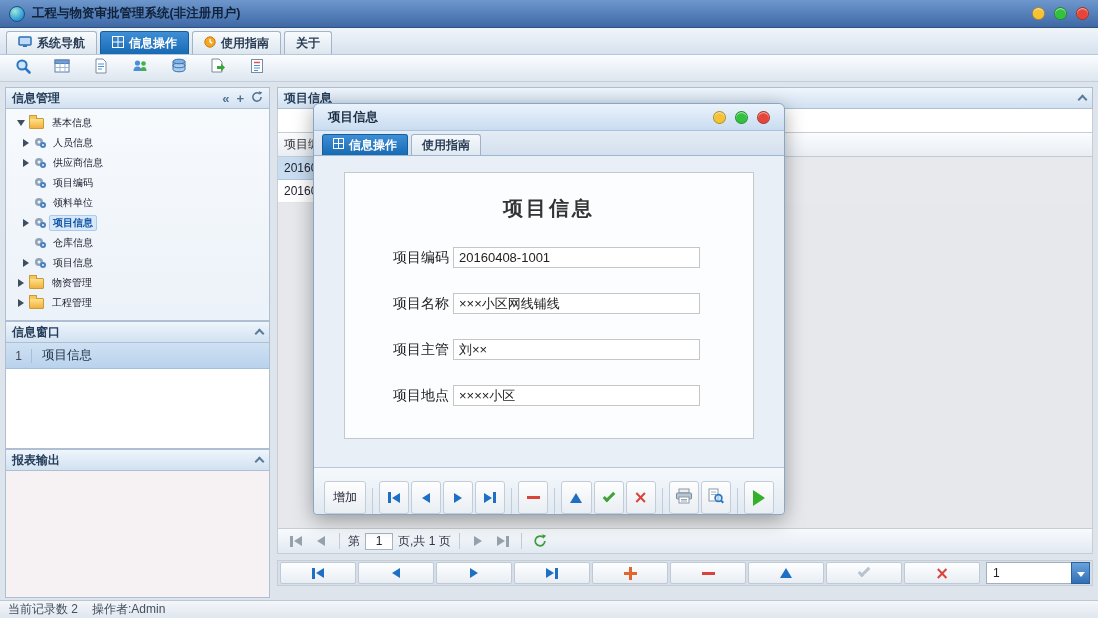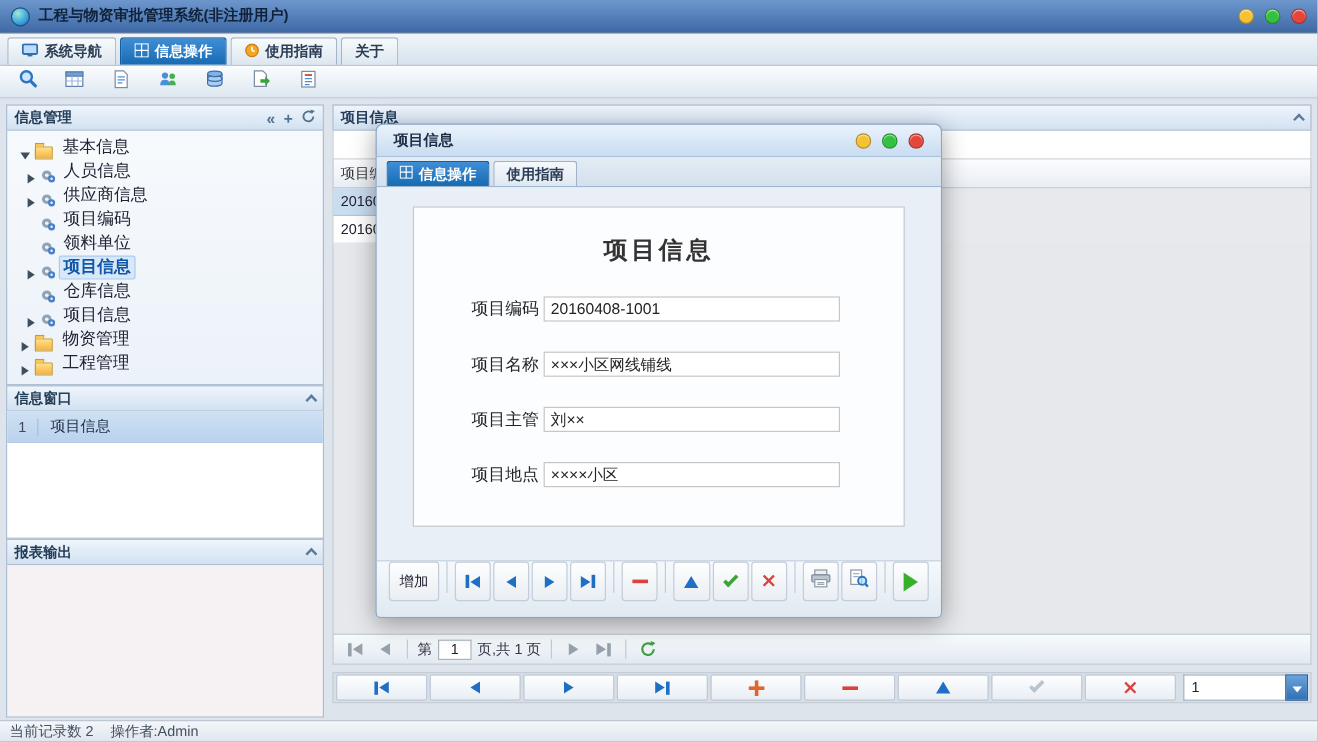--- a/index.html
+++ b/index.html
@@ -25,21 +25,21 @@
 
 
 #sidebar{position:absolute;left:5px;top:87px;width:265px;height:511px;display:flex;flex-direction:column}
 .phdr{height:22px;flex:none;background:linear-gradient(#eef5fc,#d2e1f1);border:1px solid #aebfd3;display:flex;align-items:center;padding:0 6px;font-size:12px;font-weight:bold;color:#243d58}
 .ptools{margin-left:auto;display:flex;align-items:center;gap:7px}
 .tool{font-size:13px;color:#53718f;font-weight:bold;line-height:1;cursor:pointer}
 .chev{display:inline-block;width:7px;height:7px;border:solid #5c7a99;border-width:2px 2px 0 0;transform:rotate(-45deg);margin-top:3px;cursor:pointer}
 
 
 .tbody{height:212px;flex:none;background:linear-gradient(#f7fafd,#ecf2f9);border:1px solid #aebfd3;border-top:none;padding-top:4px;overflow:hidden}
-.trow{display:flex;align-items:flex-end;height:20px;padding-left:8px;font-size:14px;color:#223;cursor:pointer}
+.trow{display:flex;align-items:center;height:20px;padding-left:8px;font-size:10px;color:#223;cursor:pointer}
 .trow.c{padding-left:13px}
 .slot{width:14px;flex:none;display:flex;align-items:center;justify-content:center}
 .arr{width:0;height:0}
 .arr.r{border:4px solid transparent;border-left:6px solid #3f4e5c;border-right:0}
 .arr.d{border:4px solid transparent;border-top:6px solid #3f4e5c;border-bottom:0}
 .folder{width:15px;height:11px;flex:none;background:linear-gradient(#ffe08a,#f2b23e);border:1px solid #c99b34;border-radius:1px;position:relative;margin:0 4px 0 1px}
 .folder::before{content:"";position:absolute;top:-4px;left:-1px;width:6px;height:3px;background:#f5c85e;border:1px solid #c99b34;border-bottom:none;border-radius:1px 1px 0 0}
 .gear{display:flex;margin:0 3px 0 1px;flex:none}
 .tlabel{padding:1px 4px;white-space:nowrap}
 .trow.sel .tlabel{color:#1157a8;font-weight:bold;background:#d8e8f9;border:1px solid #a9cbee;border-radius:2px;padding:0 3px}
@@ -103,21 +103,21 @@
 .dtitle{height:27px;flex:none;display:flex;align-items:center;padding:0 14px;background:linear-gradient(#eaf3fc,#c9dcf0);border-bottom:1px solid #a9c3de;border-radius:6px 6px 0 0;font-size:12.5px;font-weight:bold;color:#1c2e44}
 .dtabs{height:25px;flex:none;background:linear-gradient(#e4ecf5,#d4e0ee);border-bottom:1px solid #9fb6cf;display:flex;align-items:flex-end;padding-left:8px;gap:3px}
 .dtab{height:21px;display:flex;align-items:center;gap:5px;padding:0 10px;font-size:12px;font-weight:bold;color:#2b3e55;background:linear-gradient(#f6f9fc,#dfe8f1);border:1px solid #9fb2c8;border-bottom:none;border-radius:3px 3px 0 0;cursor:pointer}
 .dtab.on{background:linear-gradient(#3f8ed6,#176bb3);color:#fff;border-color:#155e9e}
 .dbody{flex:1;background:#e9eff7;padding:16px 30px 28px;border-bottom:1px solid #b9c7d6;overflow:hidden}
 .fieldset{height:100%;background:#fcfdfe;border:1px solid #c3c9cf;padding-top:22px}
 .ftitle{text-align:center;font-size:20px;font-weight:bold;color:#333;letter-spacing:3px}
 .frow{display:flex;align-items:center;margin:25px 0 0 12px}
 .frow label{width:92px;text-align:right;font-size:14px;color:#222;margin-right:4px;flex:none}
 .frow input{width:247px;height:21px;border:1px solid #c6c6c6;font-size:13px;padding:0 5px;color:#222;background:#fff}
-.dtb{height:46px;flex:none;background:linear-gradient(#f5f9fc,#e0e9f1);display:flex;align-items:flex-start;padding:0 10px;gap:2px;border-radius:0 0 4px 4px}
+.dtb{height:46px;flex:none;background:linear-gradient(#f5f9fc,#e0e9f1);display:flex;align-items:flex-end;padding:0 10px;gap:2px;border-radius:0 0 4px 4px}
 .dbtn{width:33px;height:33px;background:linear-gradient(#fefefe,#e9eef3);border:1px solid #c2cdd9;border-radius:3px;display:flex;align-items:center;justify-content:center;gap:1px;cursor:pointer}
 .dbtn.add{width:46px;font-size:12px;color:#223}
 .dsep{width:1px;height:26px;background:#c3ccd6;margin:0 4px}
 </style>
 </head>
 <body>
 
 <div id="app">
 
   <div id="titlebar">

